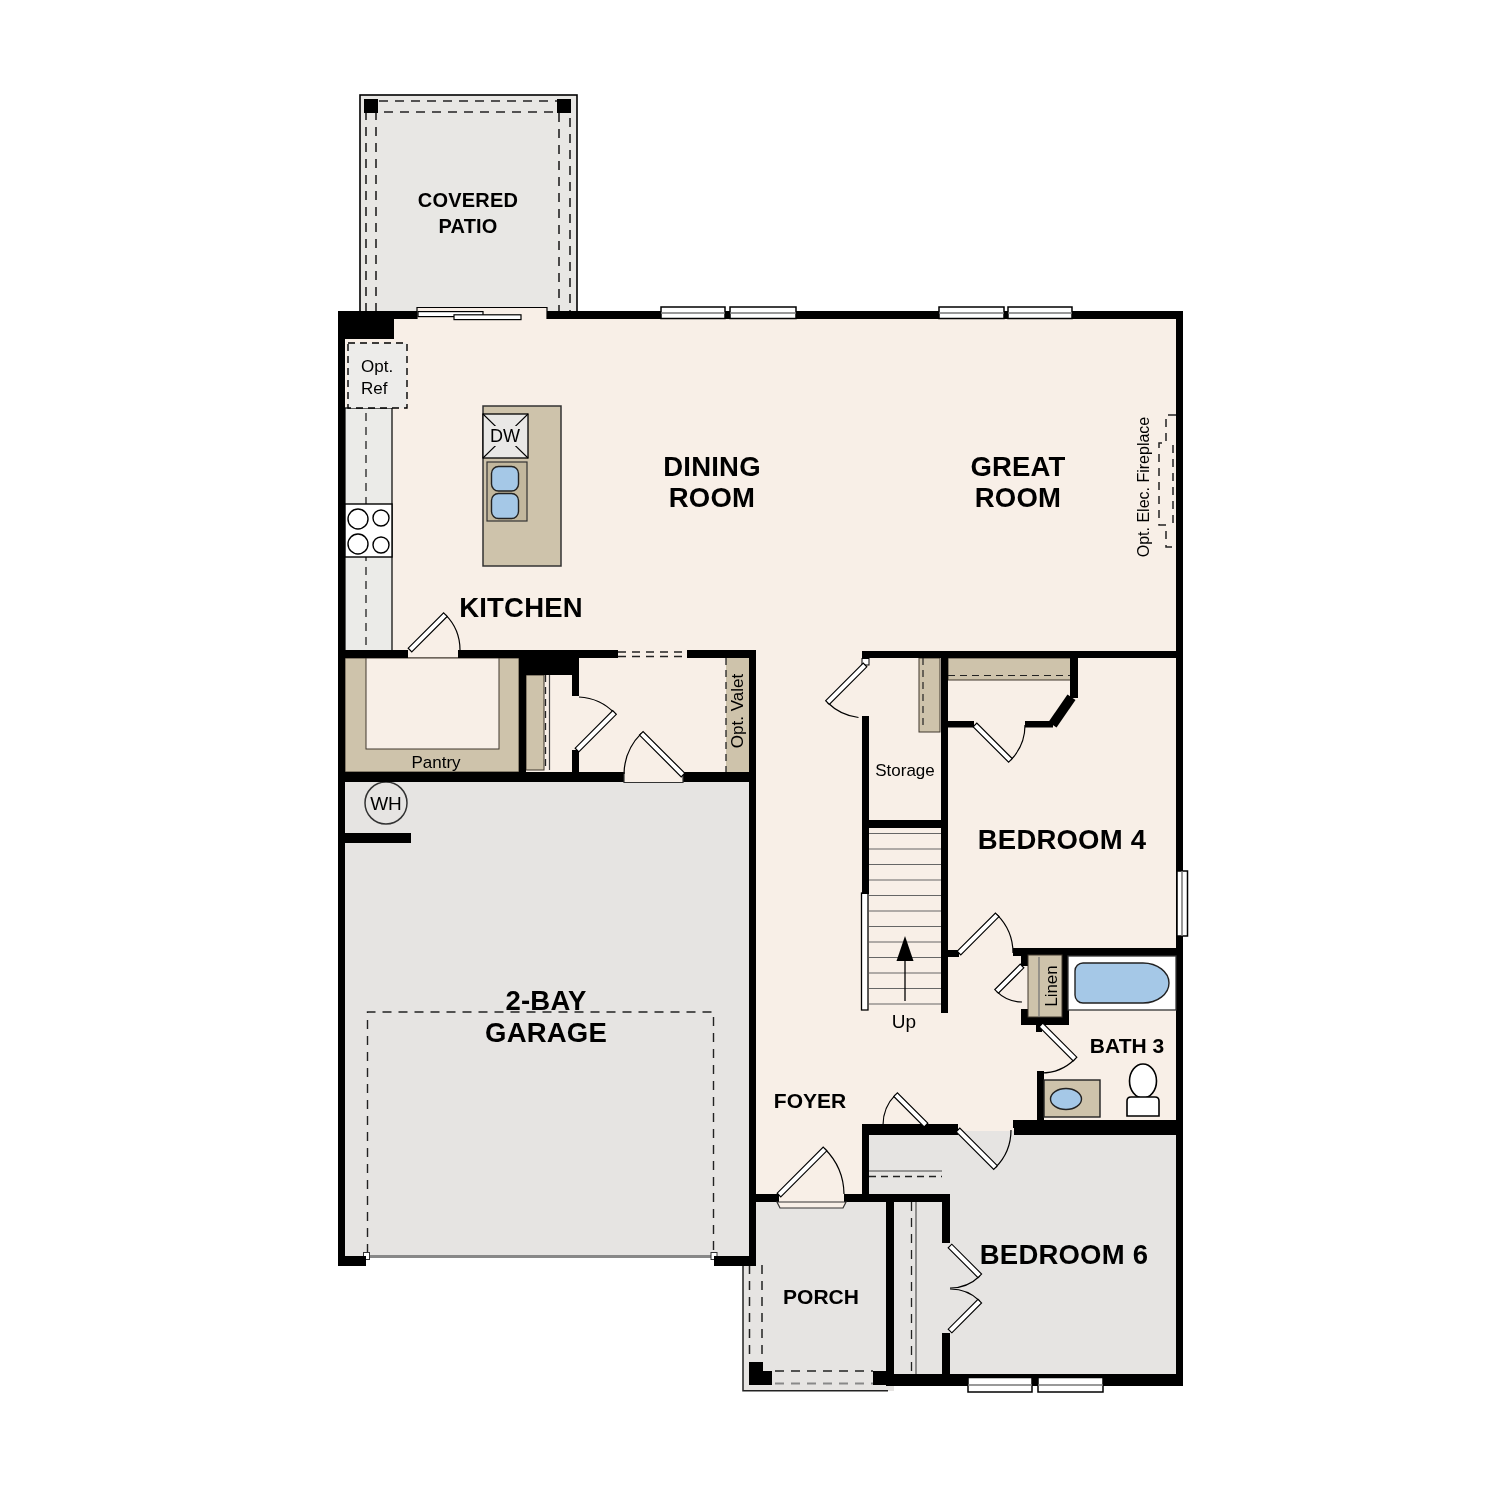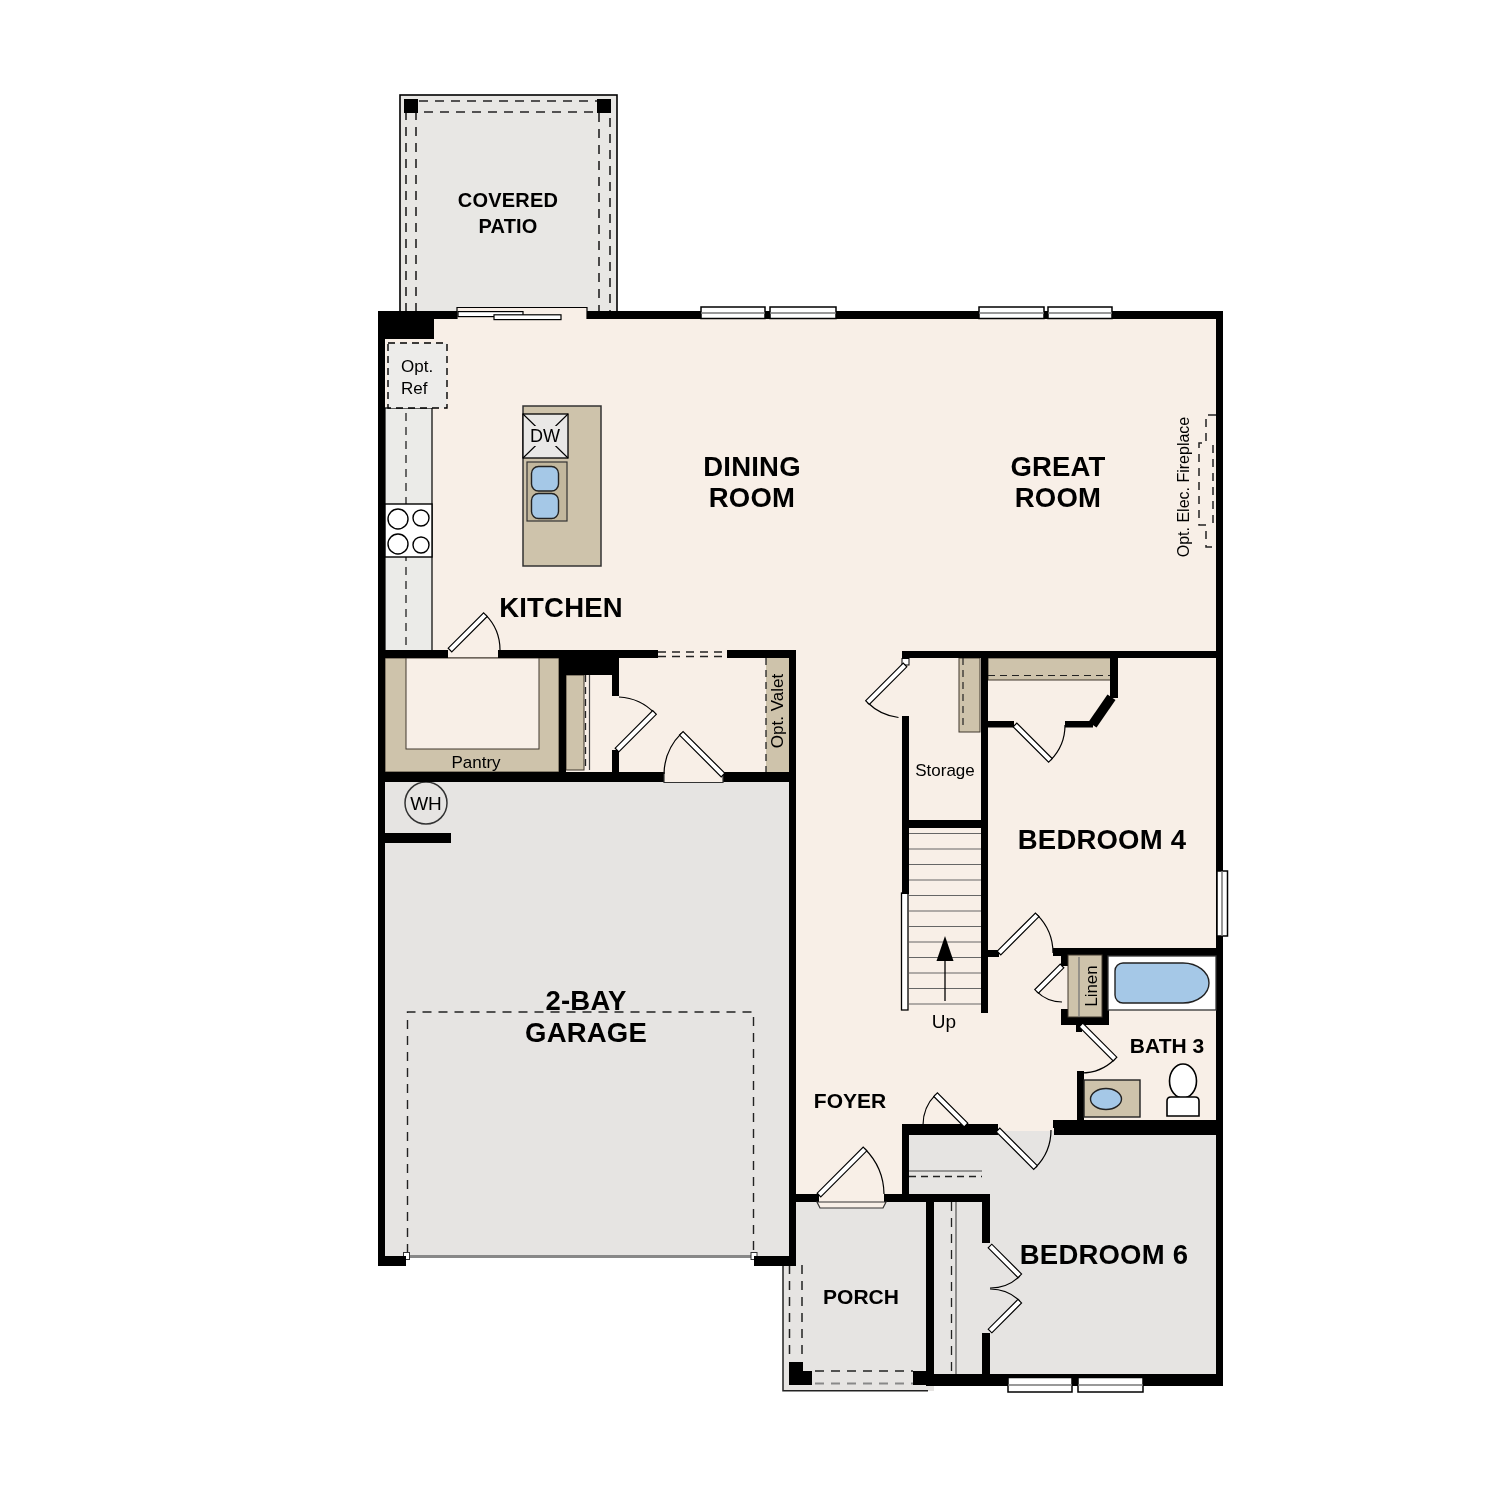--- a/index.html
+++ b/index.html
@@ -1,16 +1,16 @@
 <!DOCTYPE html>
 <html><head>
 <meta charset="utf-8">
 <style>
   html,body{margin:0;padding:0;background:#fff;}
-  #plan{width:1383px;height:1500px;margin-left:40px;}
+  #plan{width:1383px;height:1500px;}
   text{font-family:"Liberation Sans",sans-serif;fill:#000;-webkit-font-smoothing:antialiased;}
   svg{-webkit-font-smoothing:antialiased;}
   .big{font-size:27.5px;font-weight:bold;letter-spacing:0.2px;}
   .med{font-size:21px;font-weight:bold;}
 </style>
 </head>
 <body>
 <div id="plan">
 <svg width="1500" height="1500" viewBox="0 0 1500 1500" xmlns="http://www.w3.org/2000/svg">
 

